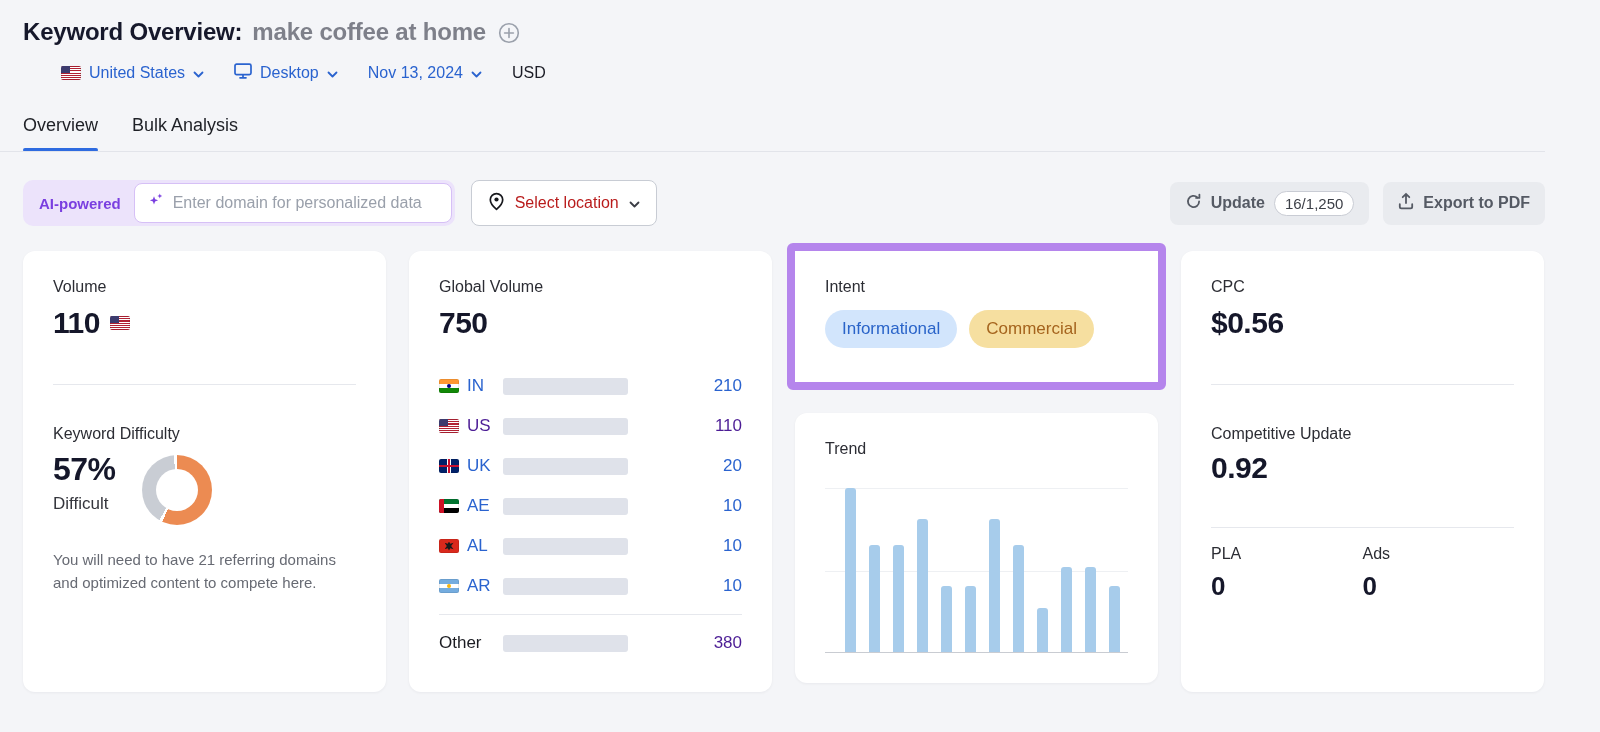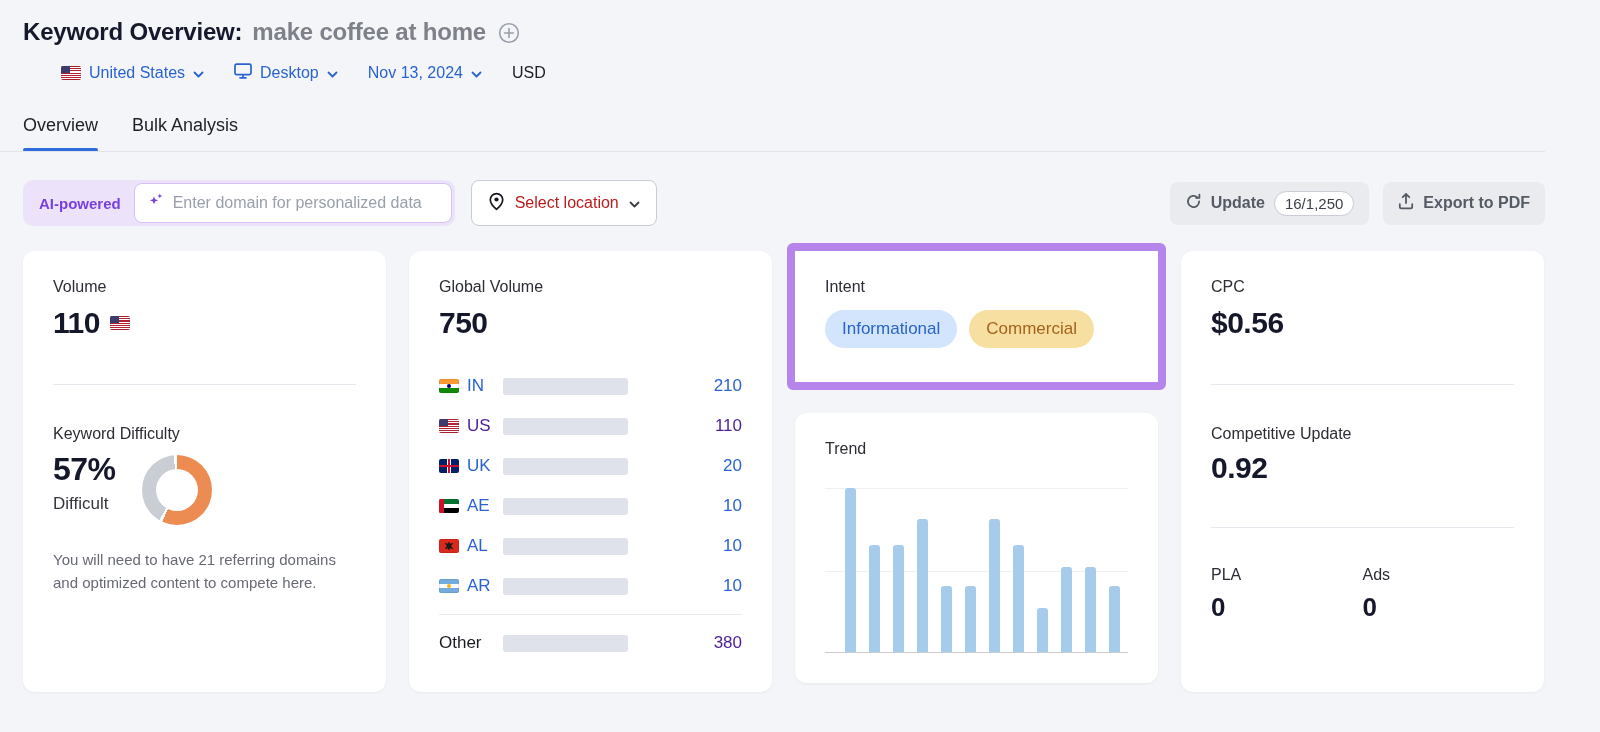--- a/index.html
+++ b/index.html
@@ -84,21 +84,21 @@
   .grid-line.top { top:0; } .grid-line.mid { top:50%; }
   .trend-baseline { position:absolute; left:0; right:0; bottom:0; height:1px; background:#c9ccd2; }
   .trend-bars { position:absolute; left:20px; right:8px; top:0; bottom:1px; display:flex; align-items:flex-end; gap:13px; }
   .trend-bar { width:13px; background:#a7cceb; border-radius:3px 3px 0 0; }
 
   
   .cpc-div1 { margin-top:44px; }
   .cd-label { margin-top:40px; }
   .cd-value { margin-top:8px; }
   .cpc-div2 { margin-top:42px; }
-  .pla-ads { display:flex; margin-top:38px; }
+  .pla-ads { display:flex; margin-top:17px; }
   .pla-col { width:50%; }
   .zero { font-size:26px; font-weight:800; color:#15172a; margin-top:8px; }
 
   
   .flag { display:inline-block; width:20px; height:14px; border-radius:2px; position:relative; overflow:hidden; box-shadow:inset 0 0 0 1px rgba(0,0,0,.08); flex:none; }
   .flag-us { background:repeating-linear-gradient(180deg,#b22234 0 1.1px,#fff 1.1px 2.2px); }
   .flag-us::after { content:""; position:absolute; left:0; top:0; width:9px; height:7px; background:#3c3b6e; }
   .flag-in { background:linear-gradient(180deg,#f93 0 33%,#fff 33% 67%,#128807 67%); }
   .flag-in::after { content:""; position:absolute; left:50%; top:50%; width:4px; height:4px; margin:-2px; border-radius:50%; background:#000088; }
   .flag-uk { background:linear-gradient(180deg,transparent 0 40%,#fff 40% 60%,transparent 60%),linear-gradient(90deg,transparent 0 42%,#fff 42% 58%,transparent 58%),#012169; }

